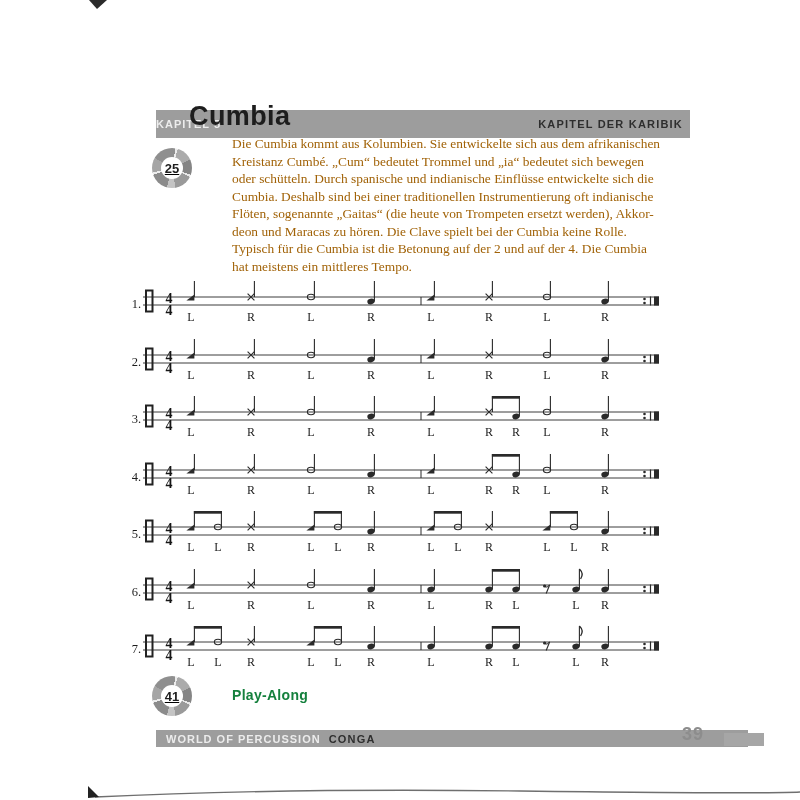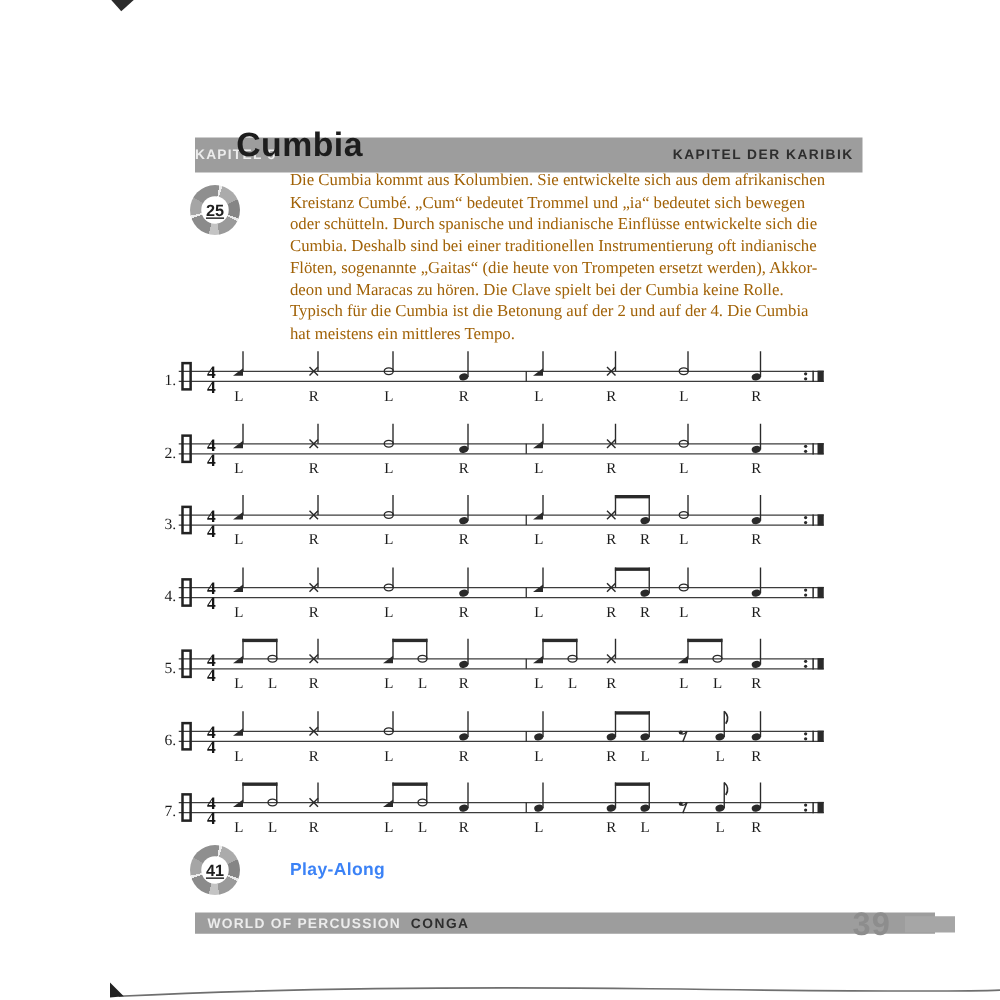--- a/index.html
+++ b/index.html
@@ -20,23 +20,23 @@
   
   .cd{position:absolute;width:40px;height:40px;border-radius:50%;
       background:conic-gradient(from -30deg,#8f8f8f 0 40deg,#ececec 40deg 47deg,#ababab 47deg 95deg,
                  #858585 95deg 140deg,#e8e8e8 140deg 147deg,#9a9a9a 147deg 200deg,#c4c4c4 200deg 225deg,
                  #8b8b8b 225deg 280deg,#ededed 280deg 287deg,#a5a5a5 287deg 330deg,#8f8f8f 330deg 360deg);
       display:flex;align-items:center;justify-content:center;text-decoration:underline;}
   .cd .num{width:22px;height:22px;border-radius:50%;background:#ffffff;display:flex;align-items:center;
       justify-content:center;font-weight:bold;font-size:13px;color:#1e1e1e;}
   #cd-25{left:152px;top:148px;}
   #cd-26{left:152px;top:676px;}
-  #playalong-label{left:232px;top:687px;font-size:14px;font-weight:bold;color:#3b82f6;letter-spacing:.3px;}
+  #playalong-label{left:232px;top:687px;font-size:14px;font-weight:bold;color:#15803d;letter-spacing:.3px;}
   
-  #page-number{left:682px;top:724px;font-size:26px;font-weight:bold;color:#8d8d8d;letter-spacing:1px;}
+  #page-number{left:682px;top:724px;font-size:18px;font-weight:bold;color:#8d8d8d;letter-spacing:1px;}
   #corner-block{left:724px;top:733px;width:40px;height:13px;background:#a6a6a6;}
   .stave{position:absolute;left:125px;width:560px;height:56px;}
   svg text{font-family:"Liberation Serif","DejaVu Serif",serif;}
 </style>
 </head>
 <body>
 
 <div id="page">
 
   <svg class="abs" width="800" height="800" style="left:0;top:0">

